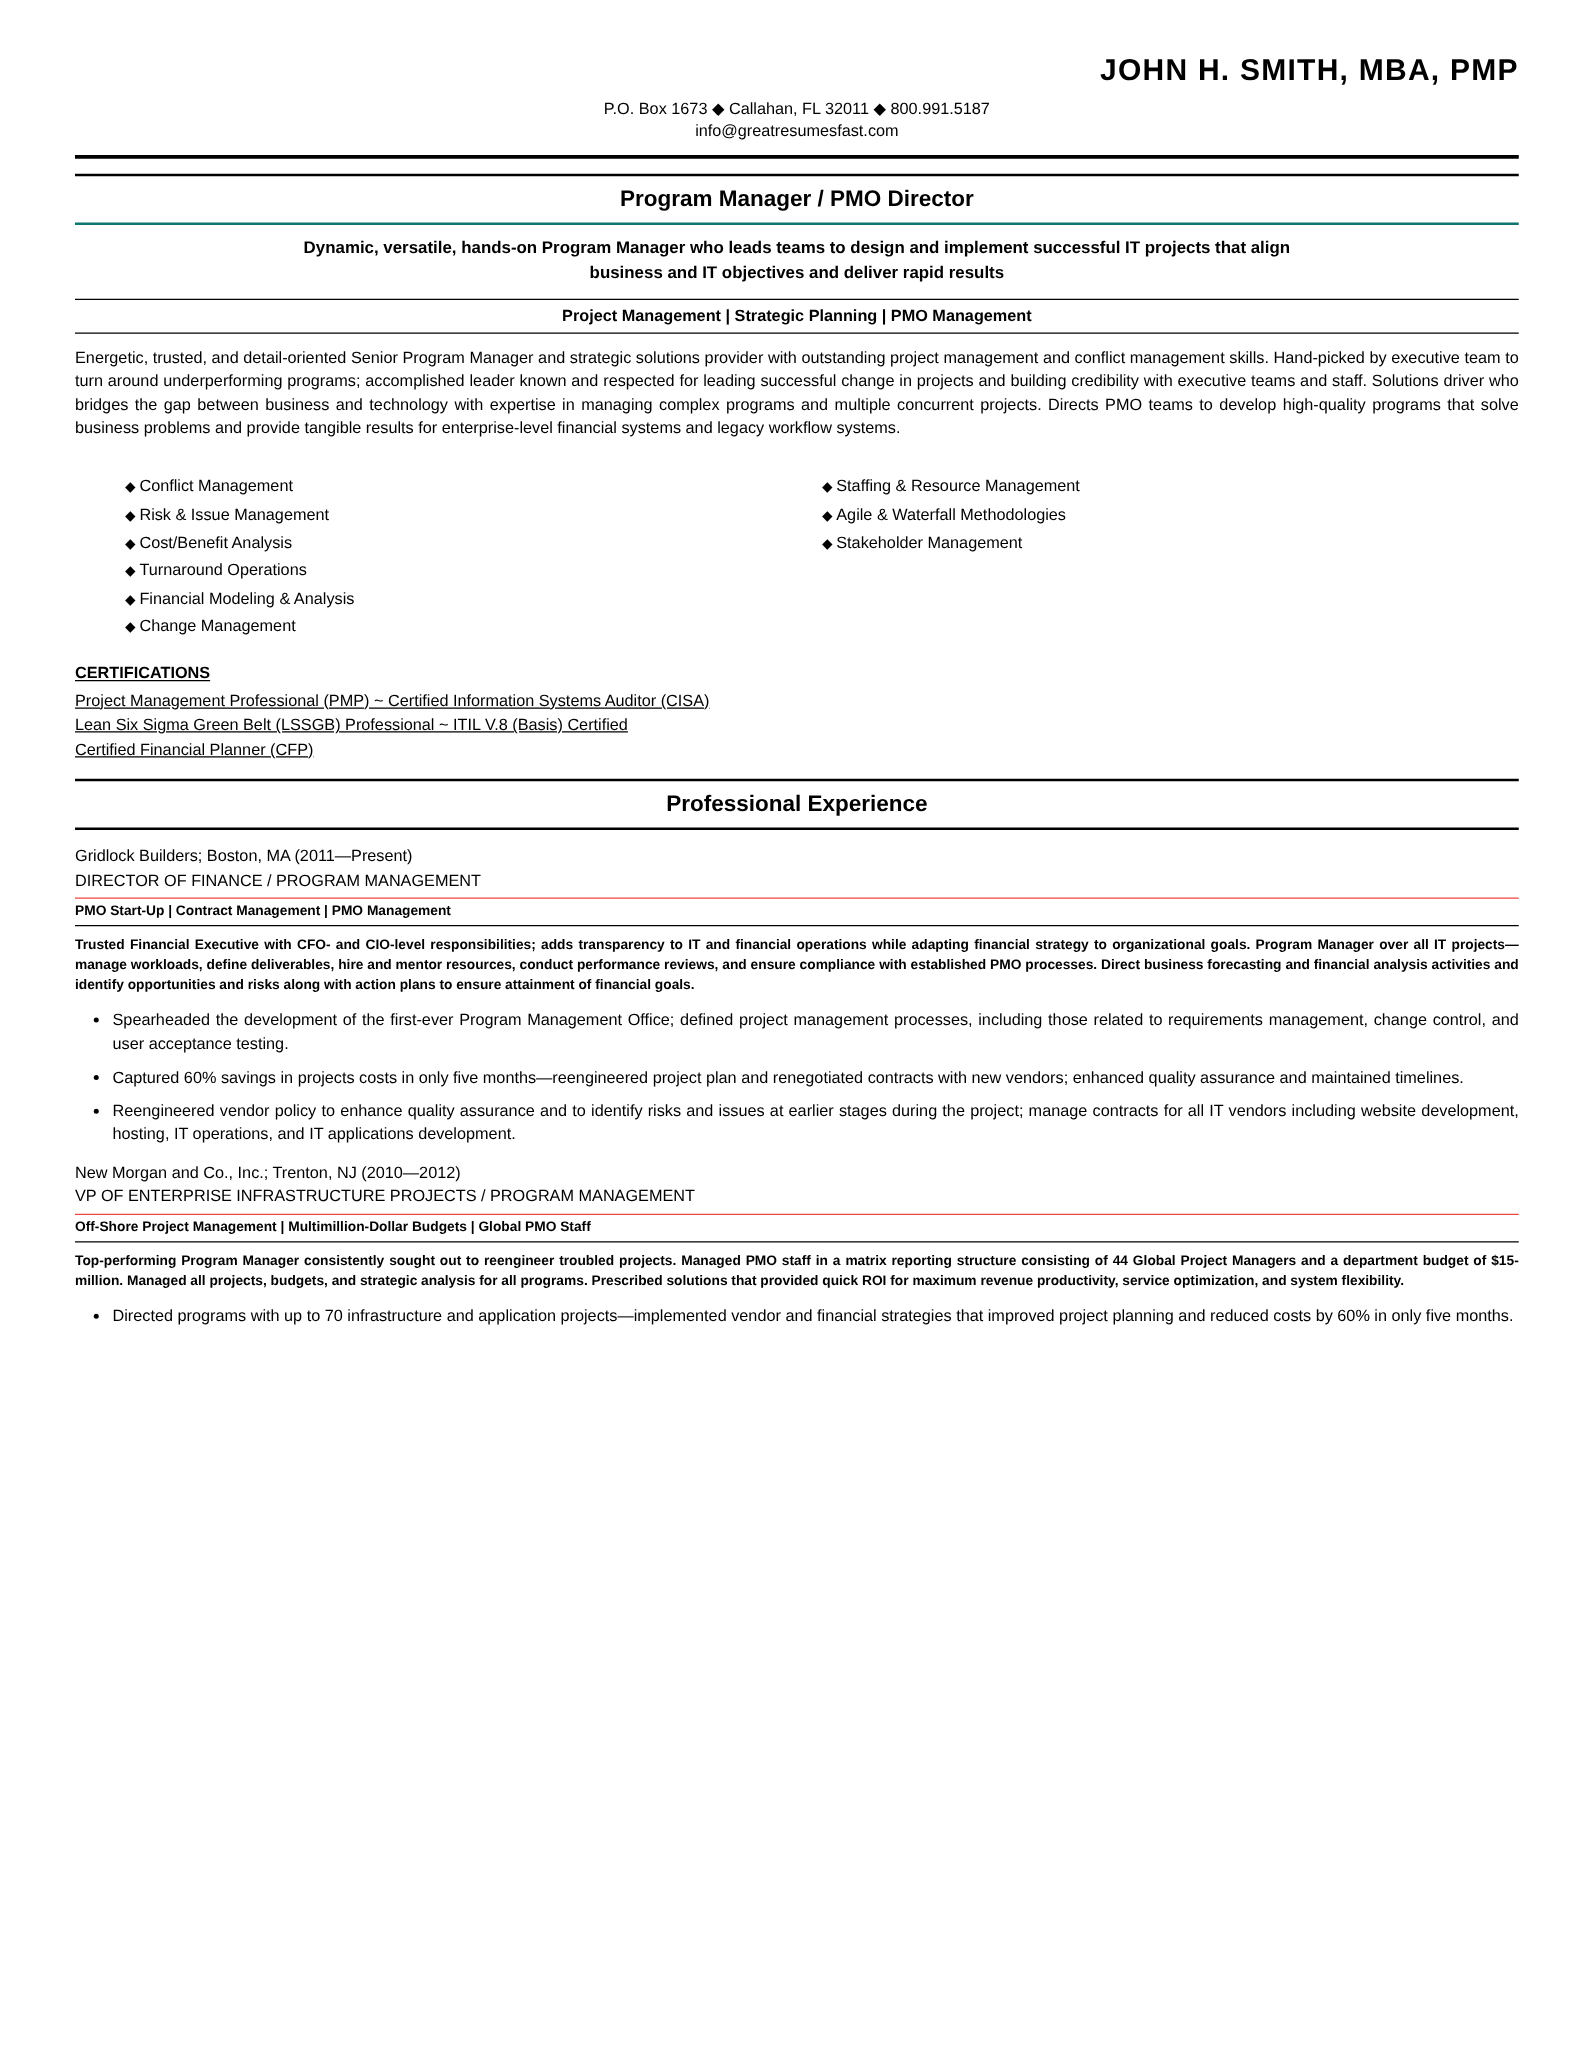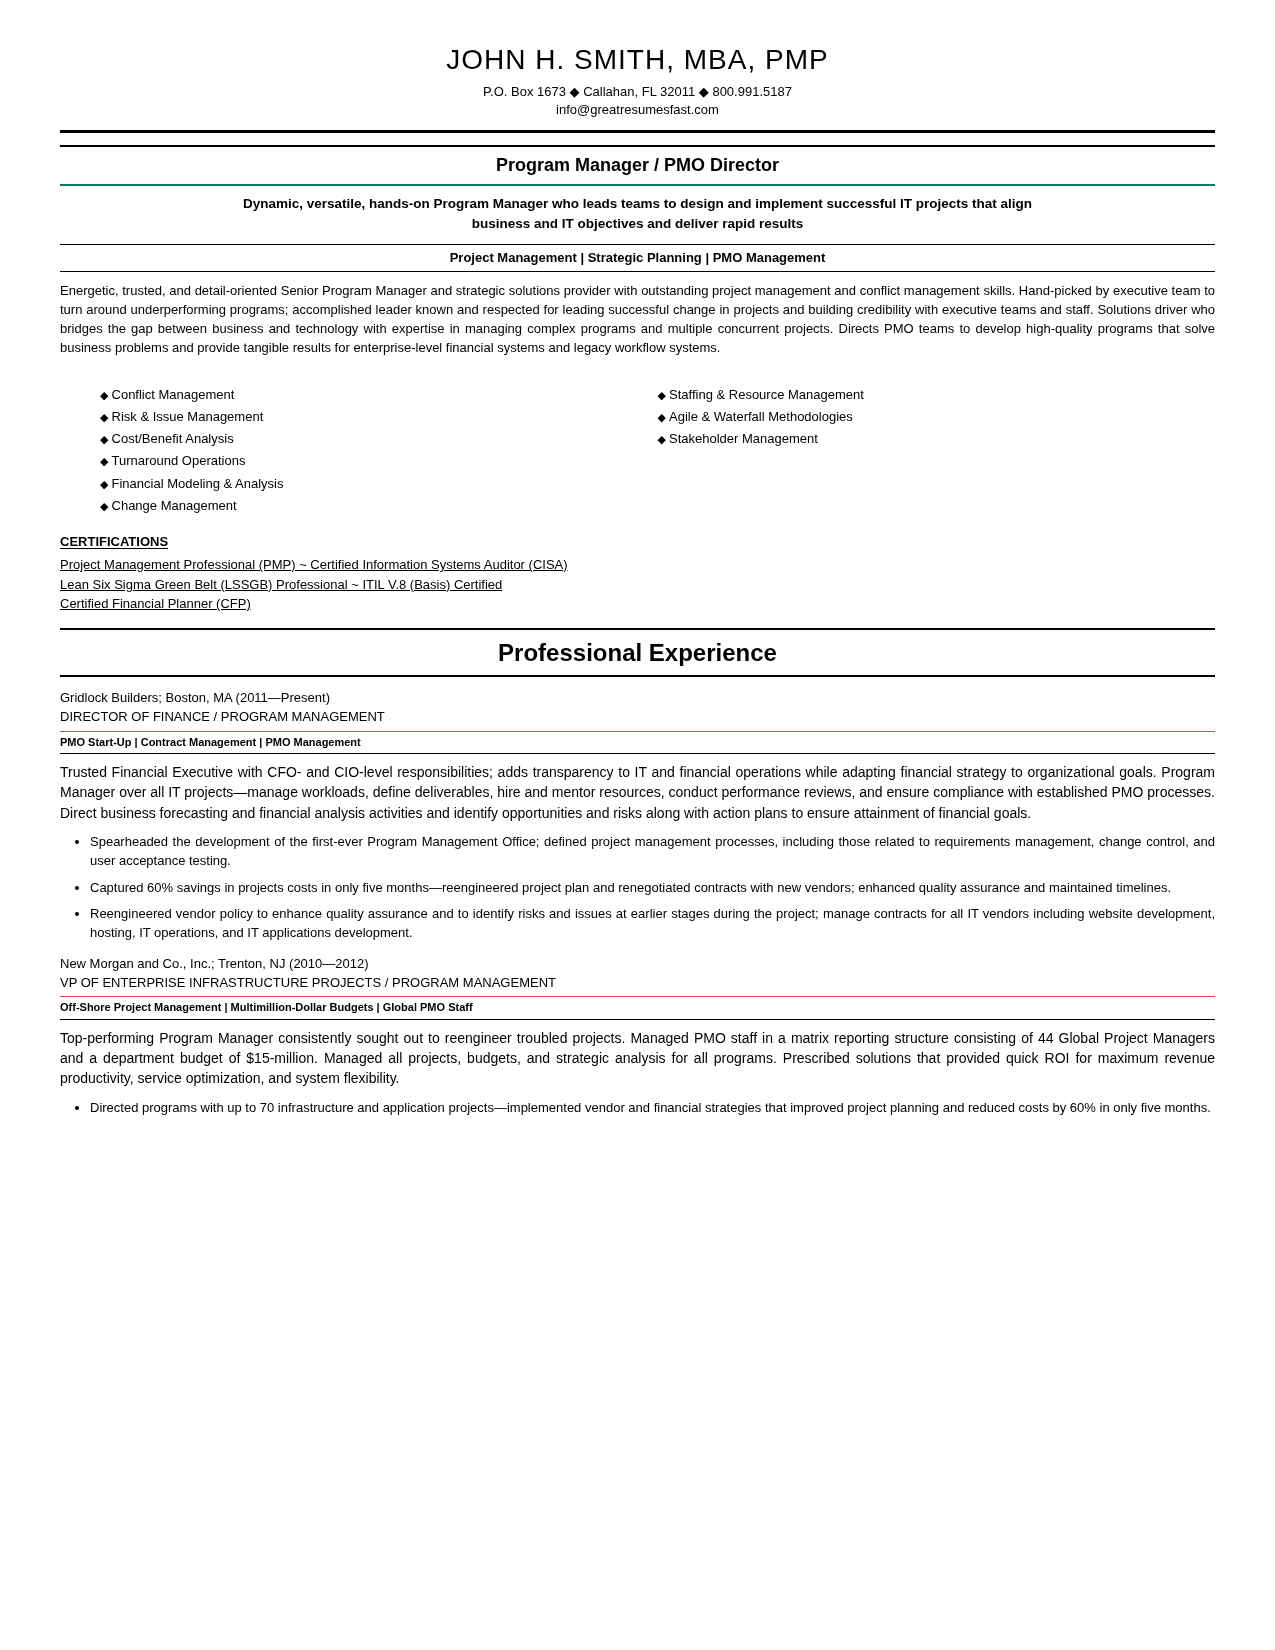--- a/index.html
+++ b/index.html
@@ -20,23 +20,24 @@
     }
 
     .header {
       text-align: center;
       border-bottom: 3px solid #000;
       padding-bottom: 10px;
       margin-bottom: 12px;
     }
 
     .header h1 {
-      font-size: 28px;
-      font-weight: normal;
+      font-size: 24px;
+      font-weight: bold;
       letter-spacing: 1px;
+      text-align: right;
     }
 
     .header .contact {
       font-size: 13px;
       margin-top: 4px;
     }
 
     .header .email {
       font-size: 13px;
     }
@@ -121,21 +122,21 @@
 
     .prof-exp-title {
       text-align: center;
       border-bottom: 2px solid #000;
       border-top: 2px solid #000;
       padding: 6px 0;
       margin-bottom: 12px;
     }
 
     .prof-exp-title h2 {
-      font-size: 24px;
+      font-size: 18px;
       font-weight: bold;
     }
 
     .job-header {
       margin-bottom: 2px;
     }
 
     .job-company {
       font-size: 13px;
       margin-bottom: 1px;
@@ -151,24 +152,25 @@
     .job-subtitle-bar {
       border-top: 1px solid #ef4444;
       border-bottom: 1px solid #000;
       padding: 3px 0;
       font-weight: bold;
       font-size: 11px;
       margin-bottom: 8px;
     }
 
     .job-description {
-      font-size: 14px;
+      font-size: 11px;
       text-align: justify;
       margin-bottom: 10px;
       line-height: 1.45;
+      font-weight: bold;
     }
 
     .bullet-list {
       margin-left: 30px;
       margin-bottom: 12px;
     }
 
     .bullet-list li {
       font-size: 13px;
       margin-bottom: 8px;

